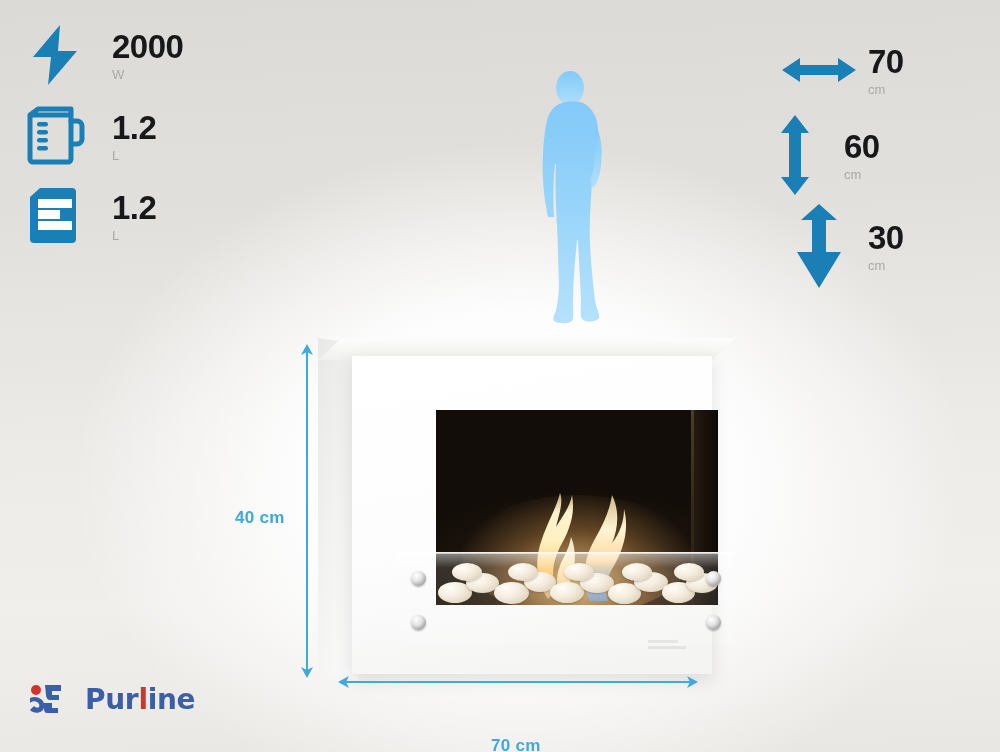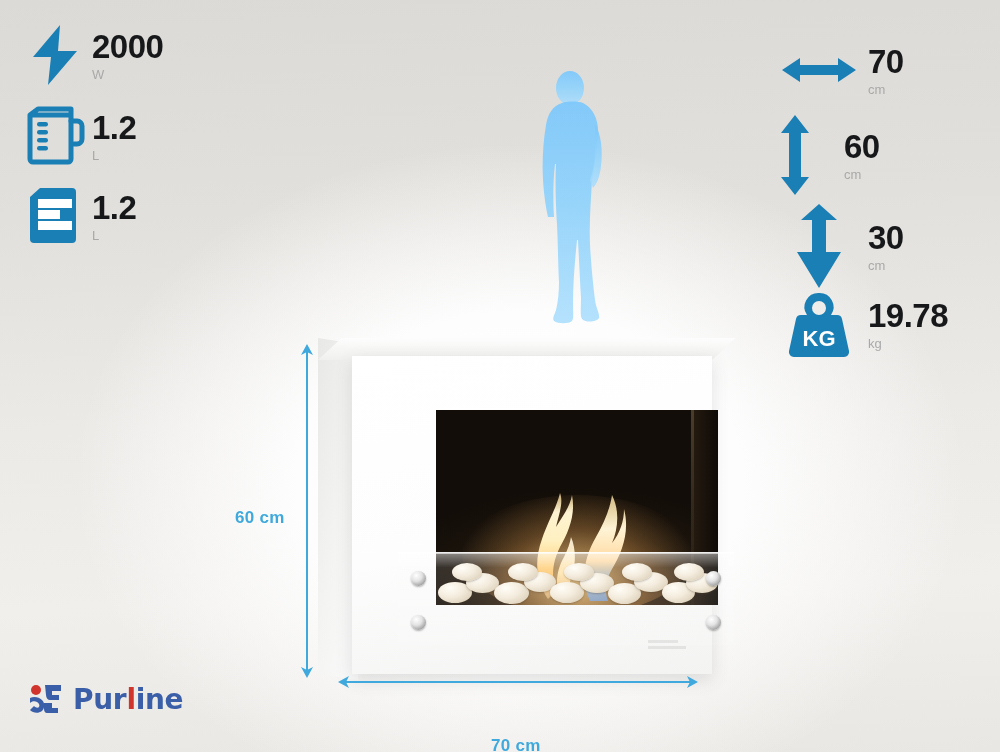--- a/index.html
+++ b/index.html
@@ -17,21 +17,21 @@
   }
 
   
   .spec-row{position:absolute;display:flex;align-items:center;}
   .spec-ico{flex:0 0 auto;display:flex;align-items:center;justify-content:center;}
   .spec-txt{display:flex;flex-direction:column;line-height:1;}
   .spec-val{font-size:33px;font-weight:bold;color:#17181a;letter-spacing:-0.5px;}
   .spec-unit{font-size:13px;color:#a9a9a9;margin-top:5px;font-weight:normal;}
 
   .left-col .spec-ico{width:74px;}
-  .left-col .spec-txt{margin-left:0;}
+  .left-col .spec-txt{margin-left:20px;}
 
   .right-col{flex-direction:row;align-items:center;text-align:right;}
   .right-col .spec-ico{width:86px;}
   .right-col .spec-txt{margin-left:6px;align-items:flex-start;}
 
   
   #row-power{left:18px;top:22px;height:66px;}
   #row-capacity{left:18px;top:102px;height:68px;}
   #row-burner{left:18px;top:182px;height:68px;}
   
@@ -113,21 +113,21 @@
     position:absolute;color:#3fa9dd;font-size:17px;font-weight:bold;
     letter-spacing:.3px;white-space:nowrap;
   }
   #dim-v-label{left:235px;top:508px;}
   #dim-h-label{left:491px;top:712px;margin-top:24px;}
 
   
   #logo{position:absolute;left:28px;top:681px;height:36px;display:flex;align-items:center;}
   #logo-mark{flex:0 0 auto;width:36px;height:30px;}
   #logo-text{
-    margin-left:9px;font-size:28px;font-weight:bold;letter-spacing:-.3px;
+    margin-left:21px;font-size:28px;font-weight:bold;letter-spacing:-.3px;
     font-family:"DejaVu Sans","Liberation Sans",sans-serif;
   }
   .lg-a{color:#3b5ea8;}
   .lg-b{color:#d0342c;}
   .lg-c{color:#3b5ea8;}
 </style>
 </head>
 <body>
 
 <div id="stage">
@@ -234,34 +234,20 @@
       <svg width="52" height="88" viewBox="0 0 52 88">
         <path d="M26 2 L44 18 L33 18 L33 50 L48 50 L26 86 L4 50 L19 50 L19 18 L8 18 Z" fill="#1a7fb5"></path>
       </svg>
     </div>
     <div class="spec-txt">
       <span class="spec-val">30</span>
       <span class="spec-unit">cm</span>
     </div>
   </div>
 
-  <div class="spec-row right-col" id="row-weight">
-    <div class="spec-ico">
-      <svg width="70" height="70" viewBox="0 0 70 70">
-        <path d="M35 4 A14 14 0 0 0 23 26 L47 26 A14 14 0 0 0 35 4 Z
-                 M35 12 A7 7 0 1 1 35 26 A7 7 0 0 1 35 12 Z" fill="#1a7fb5"></path>
-        <path d="M17 26 L53 26 A5 5 0 0 1 58 30 L65 62 A5 5 0 0 1 60 68 L10 68 A5 5 0 0 1 5 62 L12 30 A5 5 0 0 1 17 26 Z" fill="#1a7fb5"></path>
-        <text x="35" y="57" font-family="Liberation Sans, sans-serif" font-size="22" font-weight="bold" fill="#ffffff" text-anchor="middle">KG</text>
-      </svg>
-    </div>
-    <div class="spec-txt">
-      <span class="spec-val">19.78</span>
-      <span class="spec-unit">kg</span>
-    </div>
-  </div>
 
   <div id="fireplace">
     <div class="fp-side"></div>
     <div class="fp-topedge"></div>
     <div class="fp-front">
 
       <div class="fp-cavity">
         <div class="backpanel-right"></div>
         <div class="backpanel-edge"></div>
         <div class="glow"></div>
@@ -339,21 +325,21 @@
         <rect x="0" y="7" width="38" height="3" fill="#8a8a8a"></rect>
       </svg>
     </div>
   </div>
 
   <svg id="dim-v" viewBox="0 0 22 338">
     <line x1="11" y1="10" x2="11" y2="328" stroke="#3fa9dd" stroke-width="2"></line>
     <path d="M11 2 L17 13 L11 10 L5 13 Z" fill="#3fa9dd"></path>
     <path d="M11 336 L17 325 L11 328 L5 325 Z" fill="#3fa9dd"></path>
   </svg>
-  <span class="dim-label" id="dim-v-label">60 cm</span>
+  <span class="dim-label" id="dim-v-label">40 cm</span>
 
   <svg id="dim-h" viewBox="0 0 364 20">
     <line x1="10" y1="10" x2="354" y2="10" stroke="#3fa9dd" stroke-width="2"></line>
     <path d="M2 10 L13 4 L10 10 L13 16 Z" fill="#3fa9dd"></path>
     <path d="M362 10 L351 4 L354 10 L351 16 Z" fill="#3fa9dd"></path>
   </svg>
   <span class="dim-label" id="dim-h-label">70 cm</span>
 
   <div id="logo">
     <svg id="logo-mark" viewBox="0 0 36 30">

